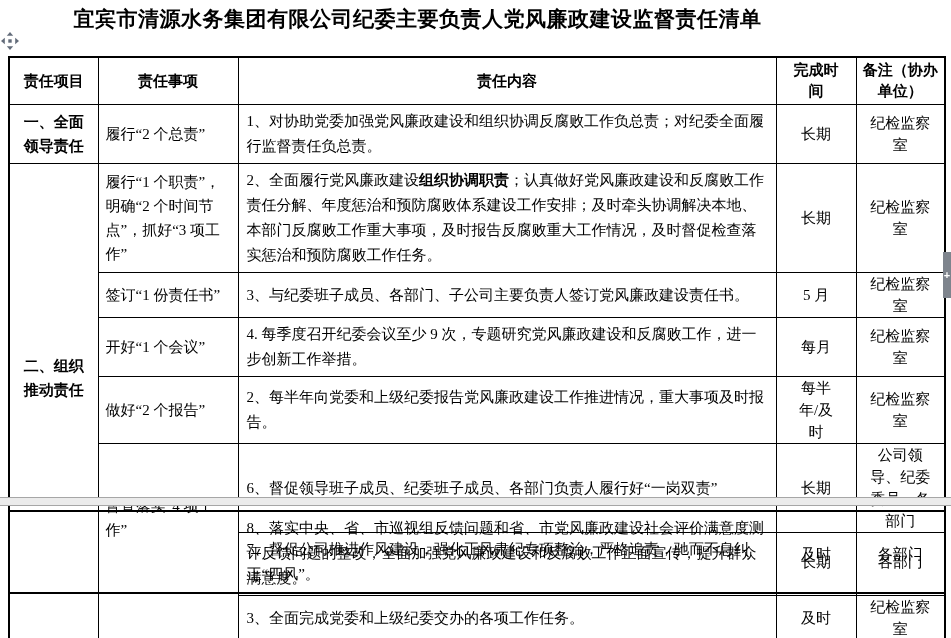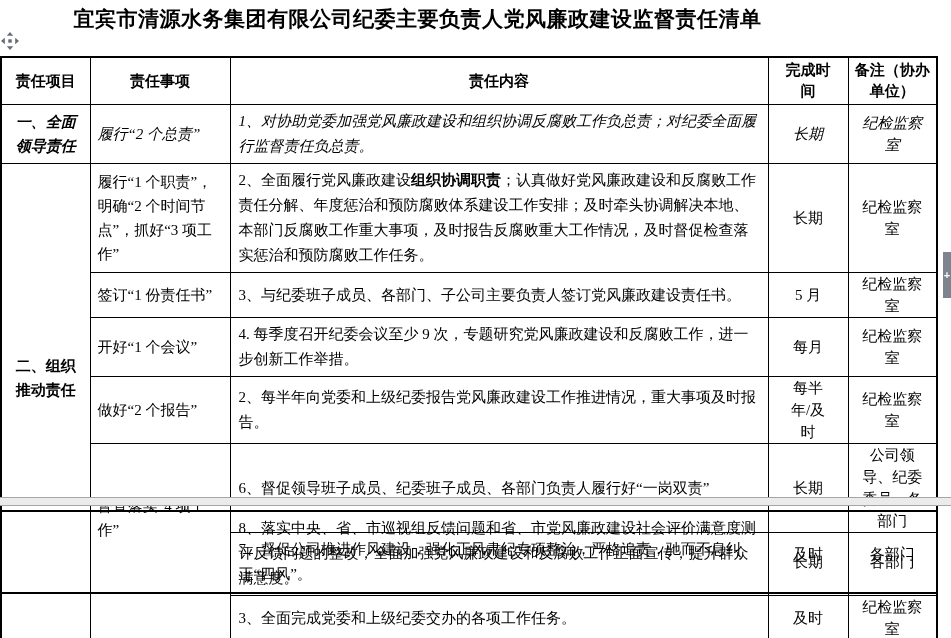--- a/index.html
+++ b/index.html
@@ -11,21 +11,21 @@
     text-align: center; font-size: 21px; font-weight: bold;
     letter-spacing: 0.5px; white-space: nowrap;
   }
 
   .move-handle {
     position: absolute; top: 32px; left: 1px; width: 18px; height: 18px;
     cursor: move;
   }
 
   table.resp {
-    position: absolute; left: 0; width: 936px;
+    position: absolute; left: 8px; width: 936px;
     border-collapse: collapse; table-layout: fixed;
     border: 2px solid #000;
   }
   table.t1 { top: 56px; }
   table.t2 { top: 510px; }
   table.resp th, table.resp td {
     border: 1px solid #000; vertical-align: middle;
     font-size: 15px; overflow: hidden;
   }
   table.resp th {
@@ -35,21 +35,21 @@
     font-weight: bold; text-align: center; padding: 2px 12px; line-height: 24px;
   }
   td.c-item { padding: 2px 7px; line-height: 24px; text-align: left; }
   td.c-content { padding: 4px 8px; line-height: 25px; text-align: left; }
   td.c-time { text-align: center; padding: 0 21px; line-height: 22px; }
   td.c-note { text-align: center; padding: 0 8px; line-height: 22px; }
   .bold-seg { font-weight: bold; }
   .hdr-narrow { display: inline-block; max-width: 3.1em; }
 
   tr.r-head { height: 39px; }
-  tr.r1 { height: 50px; font-style: italic; }
+  tr.r1 { height: 50px; }
   tr.r2 { height: 95px; }
   tr.r3 { height: 37px; }
   tr.r4 { height: 53px; }
   tr.r5 { height: 40px; }
   tr.r6 { height: 65px; }
   tr.r7 { height: 60px; }
   tr.r8 { height: 83px; }
   tr.r9 { height: 39px; }
 
   .page-gap {

